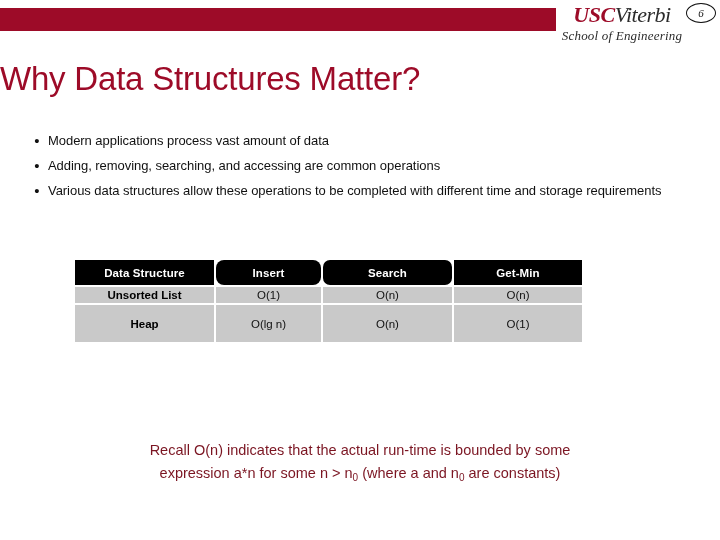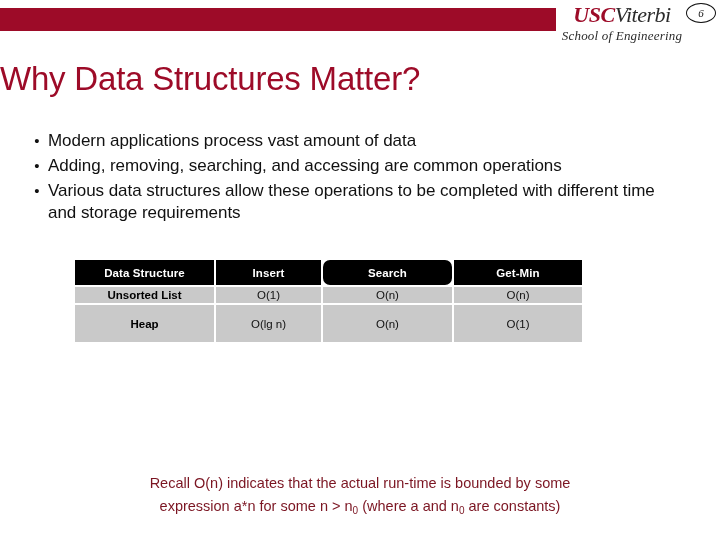--- a/index.html
+++ b/index.html
@@ -109,21 +109,21 @@
   }
   .bullet-mark {
     width: 22px;
     flex: 0 0 22px;
     text-align: center;
     font-size: 15px;
     line-height: 22px;
     color: #111111;
   }
   .bullet-text {
-    font-size: 17px;
+    font-size: 13px;
     line-height: 22px;
     color: #111111;
     letter-spacing: -0.05px;
   }
 
   
   .table-wrap {
     position: absolute;
     left: 73px;
     top: 258px;
@@ -144,21 +144,21 @@
     font-size: 11.5px;
   }
   table.ds-table thead th {
     background: #000000;
     color: #ffffff;
     font-weight: bold;
     height: 25px;
     letter-spacing: 0.1px;
   }
   .col-name  { width: 138px; }
-  .col-ins   { width: 104px; }
+  .col-ins   { width: 104px; border-radius: 8px; }
   .col-srch  { width: 128px; border-radius: 7px; }
   .col-min   { width: 127px; }
 
   tr.row-shade td { background: #c9c9c9; }
   tr.row-light td { background: #e6e6e6; }
 
   td.cell-name {
     font-weight: bold;
     color: #000000;
     line-height: 14px;
@@ -168,21 +168,21 @@
     color: #111111;
   }
   tr.r1 td { height: 16px; }
   tr.r2 td { height: 44px; }
   tr.r3 td { height: 37px; }
 
   
   .footnote {
     position: absolute;
     left: 60px;
-    top: 472px;
+    top: 439px;
     width: 600px;
     text-align: center;
     color: #7B1522;
     font-size: 14.5px;
     line-height: 23px;
   }
   .footnote sub {
     font-size: 10px;
     vertical-align: baseline;
     position: relative;

